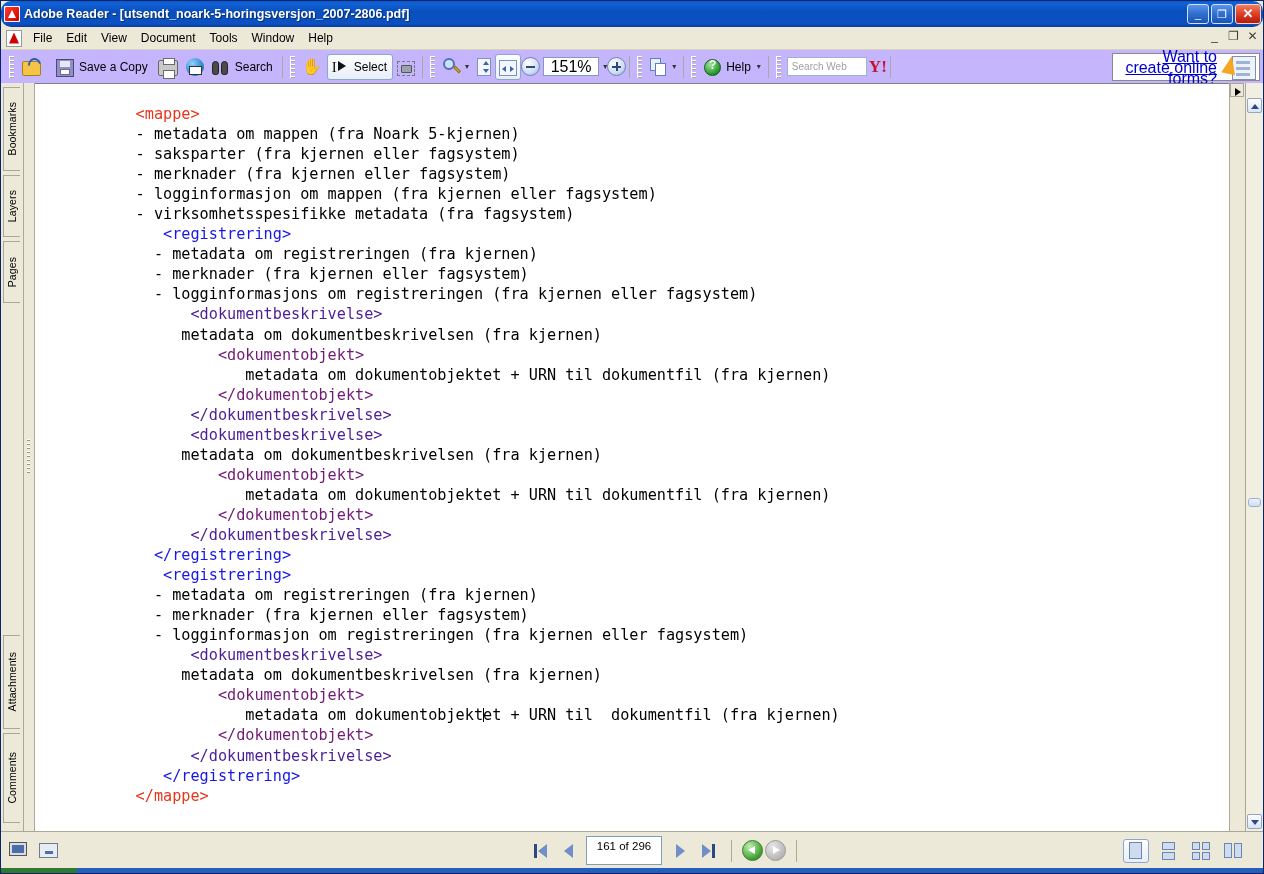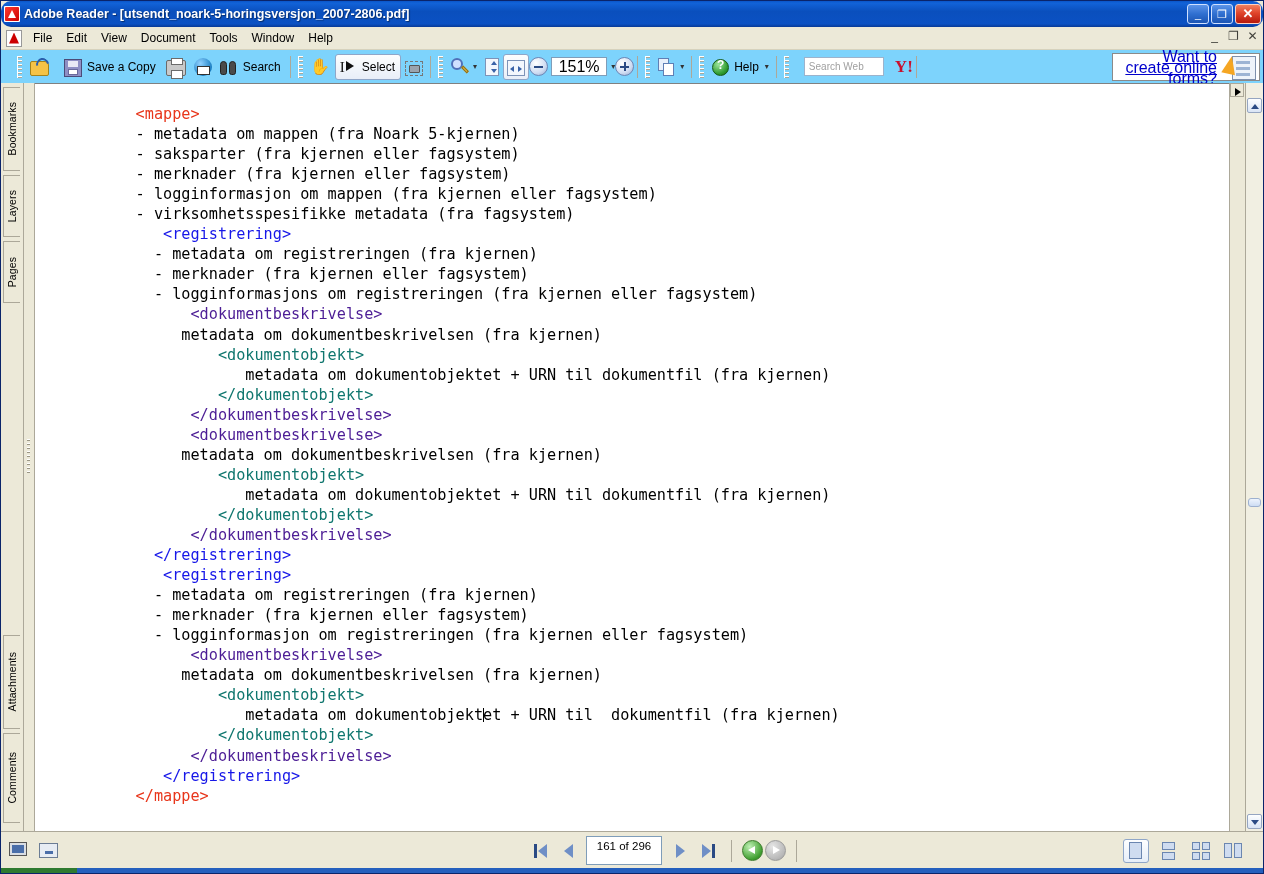--- a/index.html
+++ b/index.html
@@ -90,24 +90,24 @@
   .mdi-btns {
     position:absolute; right:3px; top:1px;
     display:flex; gap:4px; align-items:center;
     color:#40403a; font-size:12px;
   }
   .mdi-btns span { width:15px; text-align:center; line-height:16px; }
 
   
   .toolbar {
     height:34px; display:flex; align-items:center;
-    background:#7dd3fc;
+    background:#c4b5fd;
     border-bottom:1px solid #aca899;
     position:relative;
-    padding-left:12px;
+    padding-left:4px;
     box-sizing:border-box;
   }
   .grip {
     width:4px; height:22px; margin:0 4px;
     background-image: repeating-linear-gradient(180deg,#fff 0 1px,#aca899 1px 2px, transparent 2px 4px);
     border-left:1px solid #fff;
     flex:0 0 auto;
   }
   .tb-sep { width:1px; height:22px; background:#aca899; margin:0 3px; flex:0 0 auto;}
   .tbtn {
@@ -165,21 +165,21 @@
     margin:0 3px;
   }
   .ico-pages{width:18px;height:18px;margin-top:1px;}
   .ico-pages::before{content:"";position:absolute;left:0;top:0;width:11px;height:13px;background:#e8f0fb;border:1px solid #5f7fb5;box-sizing:border-box;}
   .ico-pages::after{content:"";position:absolute;left:5px;top:5px;width:11px;height:13px;background:#fff;border:1px solid #5f7fb5;box-sizing:border-box;}
   .ico-help{width:17px;height:17px;margin-top:2px;border-radius:50%;background:radial-gradient(circle at 35% 30%,#9ce59c,#2f9b2f 65%,#186b18);border:1px solid #145a14;box-sizing:border-box;}
   .ico-help::after{content:"?";position:absolute;left:0;right:0;top:-2px;text-align:center;color:#fff;font-weight:bold;font-size:12px;}
   .searchweb{
     width:80px;height:19px;border:1px solid #9cb3cc;background:#fff;
     font-size:10px;color:#a0a0a0;line-height:17px;padding-left:4px;
-    box-sizing:border-box; margin:0 11px;
+    box-sizing:border-box; margin:0 2px;
   }
   .yahoo{color:#c8102e;font-weight:bold;font-size:17px;font-family:"Liberation Serif",serif;line-height:17px;}
   .forms-banner{
     position:absolute; right:3px; top:3px;
     width:148px; height:28px;
     border:1px solid #8a8a8a; background:#fff;
     display:flex; align-items:center; box-sizing:border-box;
   }
   .forms-text{
     flex:1 1 auto; text-align:right; font-size:16px; color:#0000cc;
@@ -244,21 +244,21 @@
     font-family:"DejaVu Sans Mono","Liberation Mono",monospace;
     font-size:15.2px;
     line-height:20.05px;
     color:#000;
     white-space:pre;
     letter-spacing:0px;
   }
   .c-red{color:#e8361b;}
   .c-blue{color:#1717e8;}
   .c-green{color:#4c1d95;}
-  .c-orange{color:#0f766e;}
+  .c-orange{color:#701a75;}
   .caret-bar{
     display:inline-block;width:1px;height:14px;background:#000;
     vertical-align:-2px;margin:0 -0.5px;
   }
 
   
   .vsplit{
     width:15px;flex:0 0 auto;background:#ece9d8;position:relative;
     border-left:1px solid #aca899;
   }

